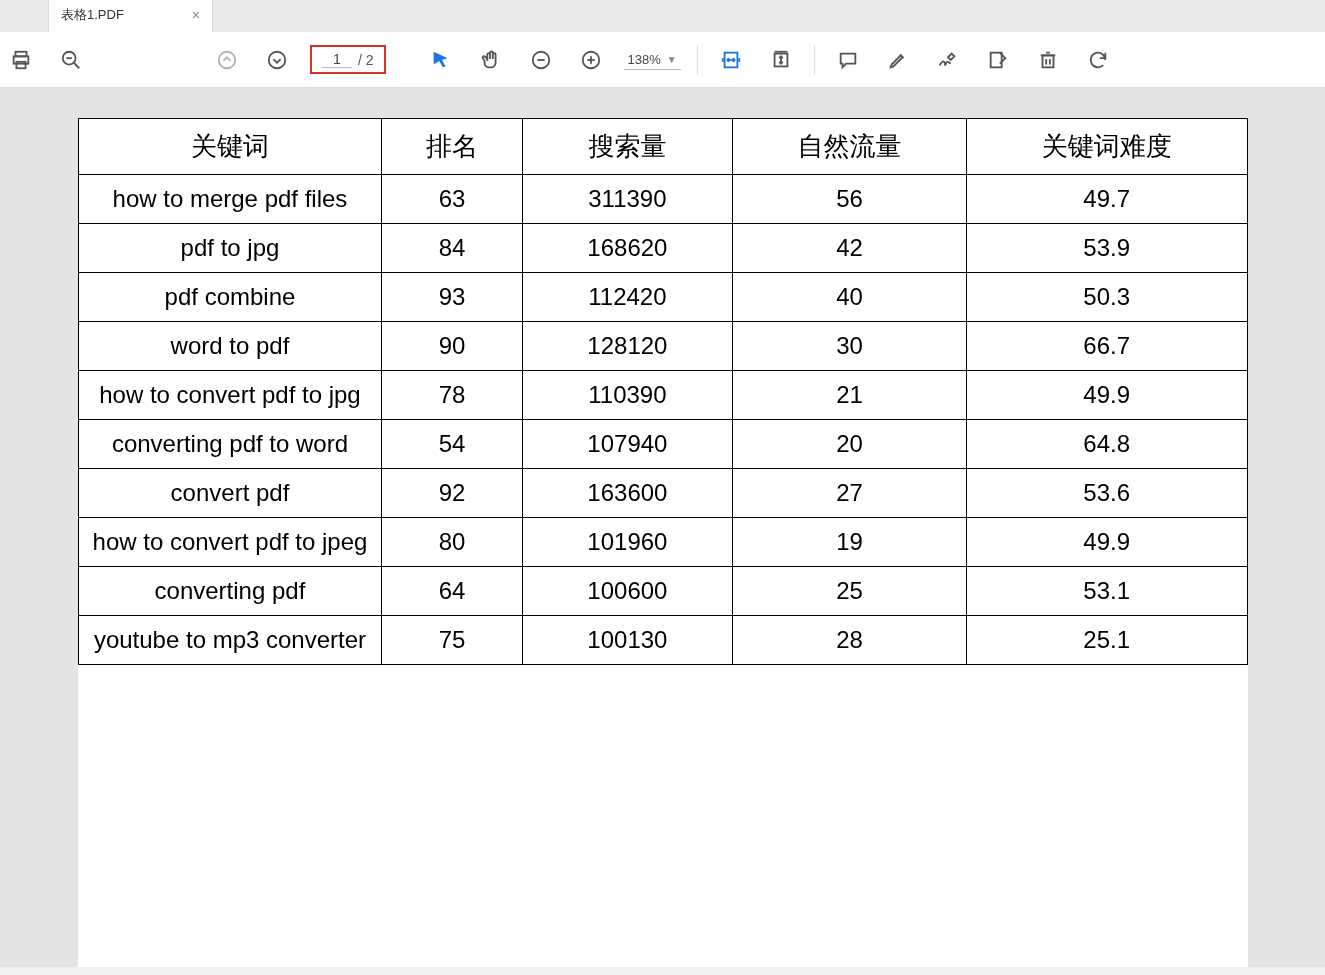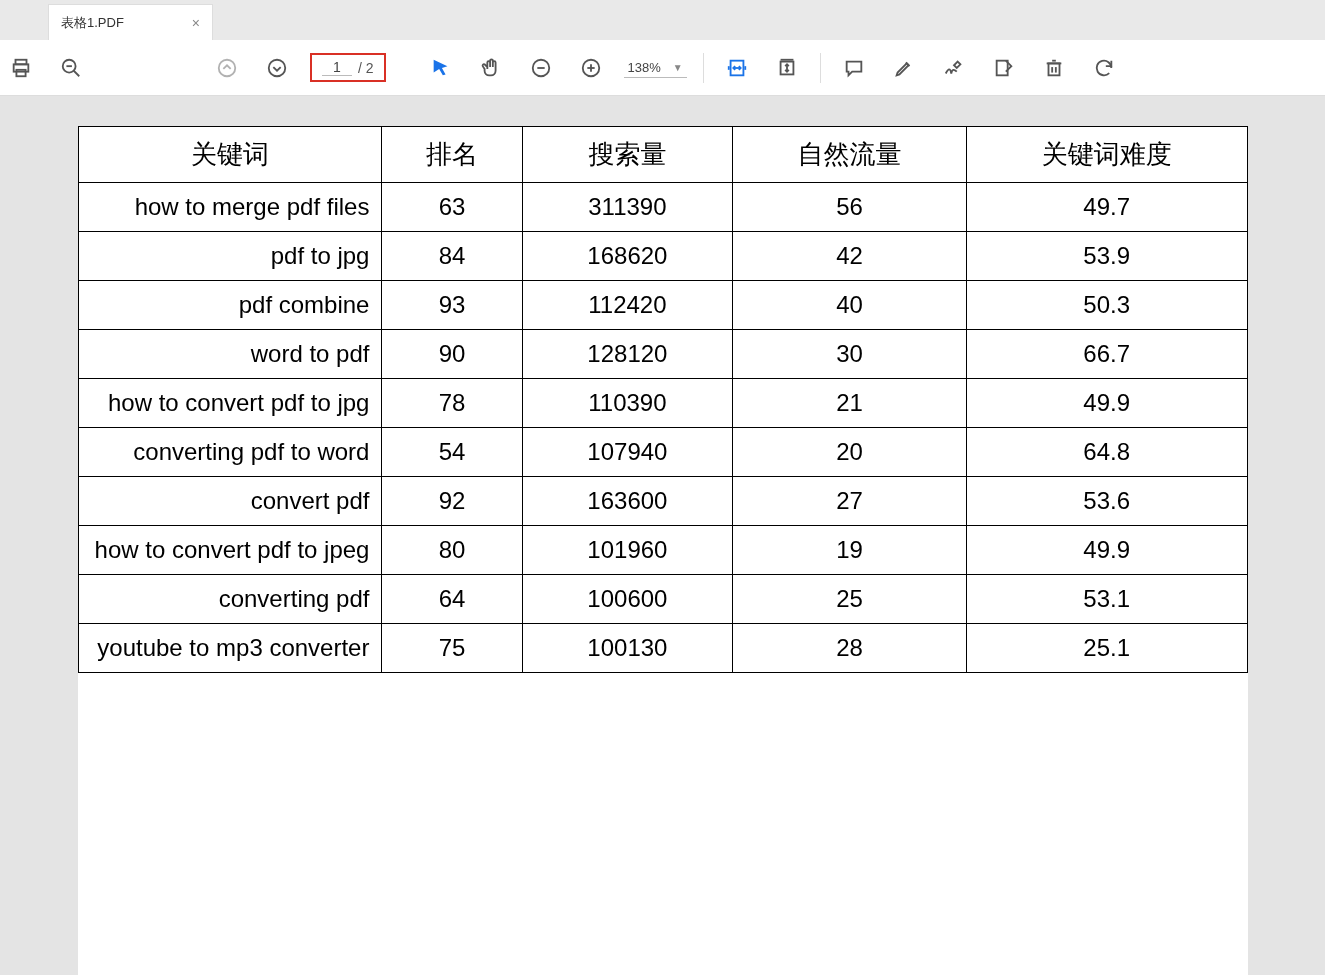--- a/index.html
+++ b/index.html
@@ -5,21 +5,21 @@
 * { box-sizing: border-box; margin: 0; padding: 0; }
 body {
   font-family: Arial, "Microsoft YaHei", sans-serif;
   background: #f0f0f0;
   width: 1325px;
   height: 975px;
   overflow: hidden;
 }
 .tabbar {
   background: #e9e9e9;
-  height: 40px;
+  height: 32px;
   display: flex;
   align-items: flex-end;
   padding-left: 48px;
 }
 .tab {
   background: #fff;
   height: 36px;
   min-width: 165px;
   display: flex;
   align-items: center;
@@ -61,21 +61,21 @@
   border: none;
   border-bottom: 1px solid #bbb;
   text-align: center;
   font-size: 14px;
   color: #444;
   background: transparent;
   outline: none;
 }
 .page-total { font-size: 14px; color: #555; }
 .zoom-wrap {
-  display: flex; align-items: center; gap: 12px;
+  display: flex; align-items: center; gap: 6px;
   border-bottom: 1px solid #bbb;
   padding: 2px 4px;
   font-size: 13px;
   color: #444;
 }
 .divider { width: 1px; height: 30px; background: #ddd; }
 .viewer {
   background: #e4e4e4;
   height: calc(975px - 96px);
   overflow: auto;
@@ -101,21 +101,21 @@
   vertical-align: middle;
   word-wrap: break-word;
 }
 table.data th {
   font-weight: normal;
   text-align: center;
   font-family: SimSun, "宋体", serif;
   font-size: 26px;
   margin-top: 16px;
 }
-table.data td.kw { text-align: right; }
+table.data td.kw { text-align: center; }
 table.data td.num { text-align: center; }
 col.c-kw { width: 26%; }
 col.c-rank { width: 12%; }
 col.c-vol { width: 18%; }
 col.c-traffic { width: 20%; }
 col.c-diff { width: 24%; }
 .blue svg { color: #1a73e8; }
 </style>
 </head>
 <body>

